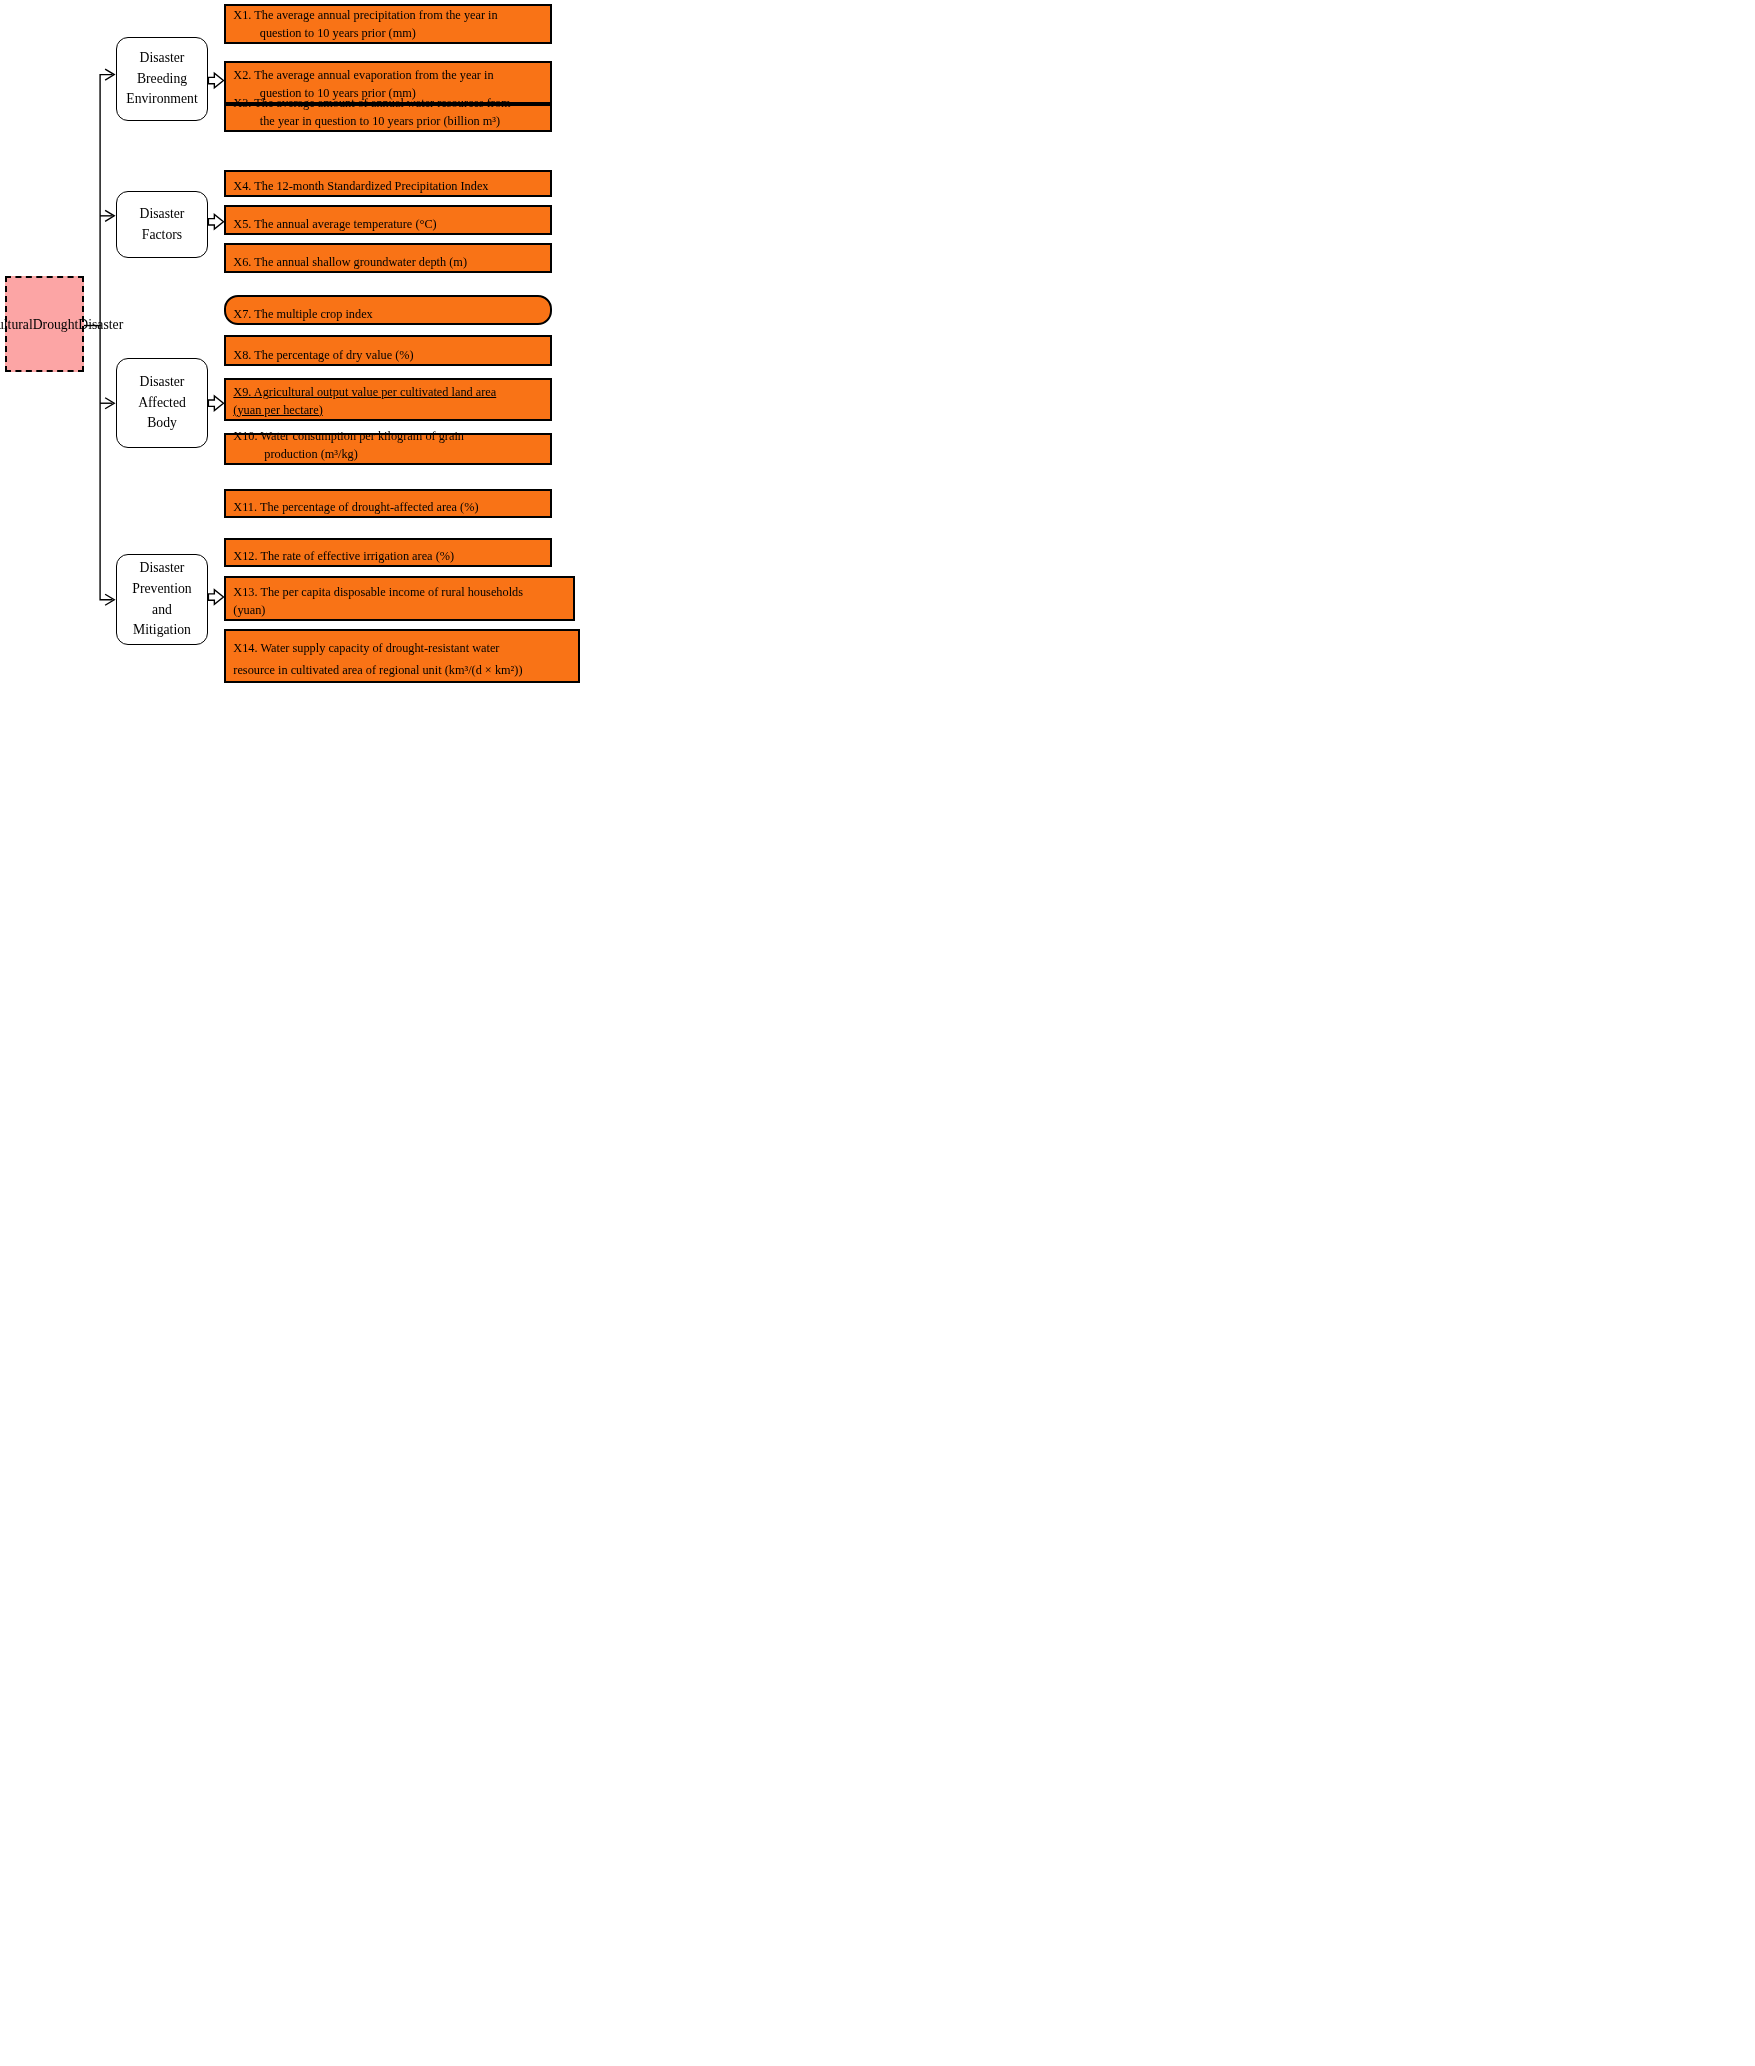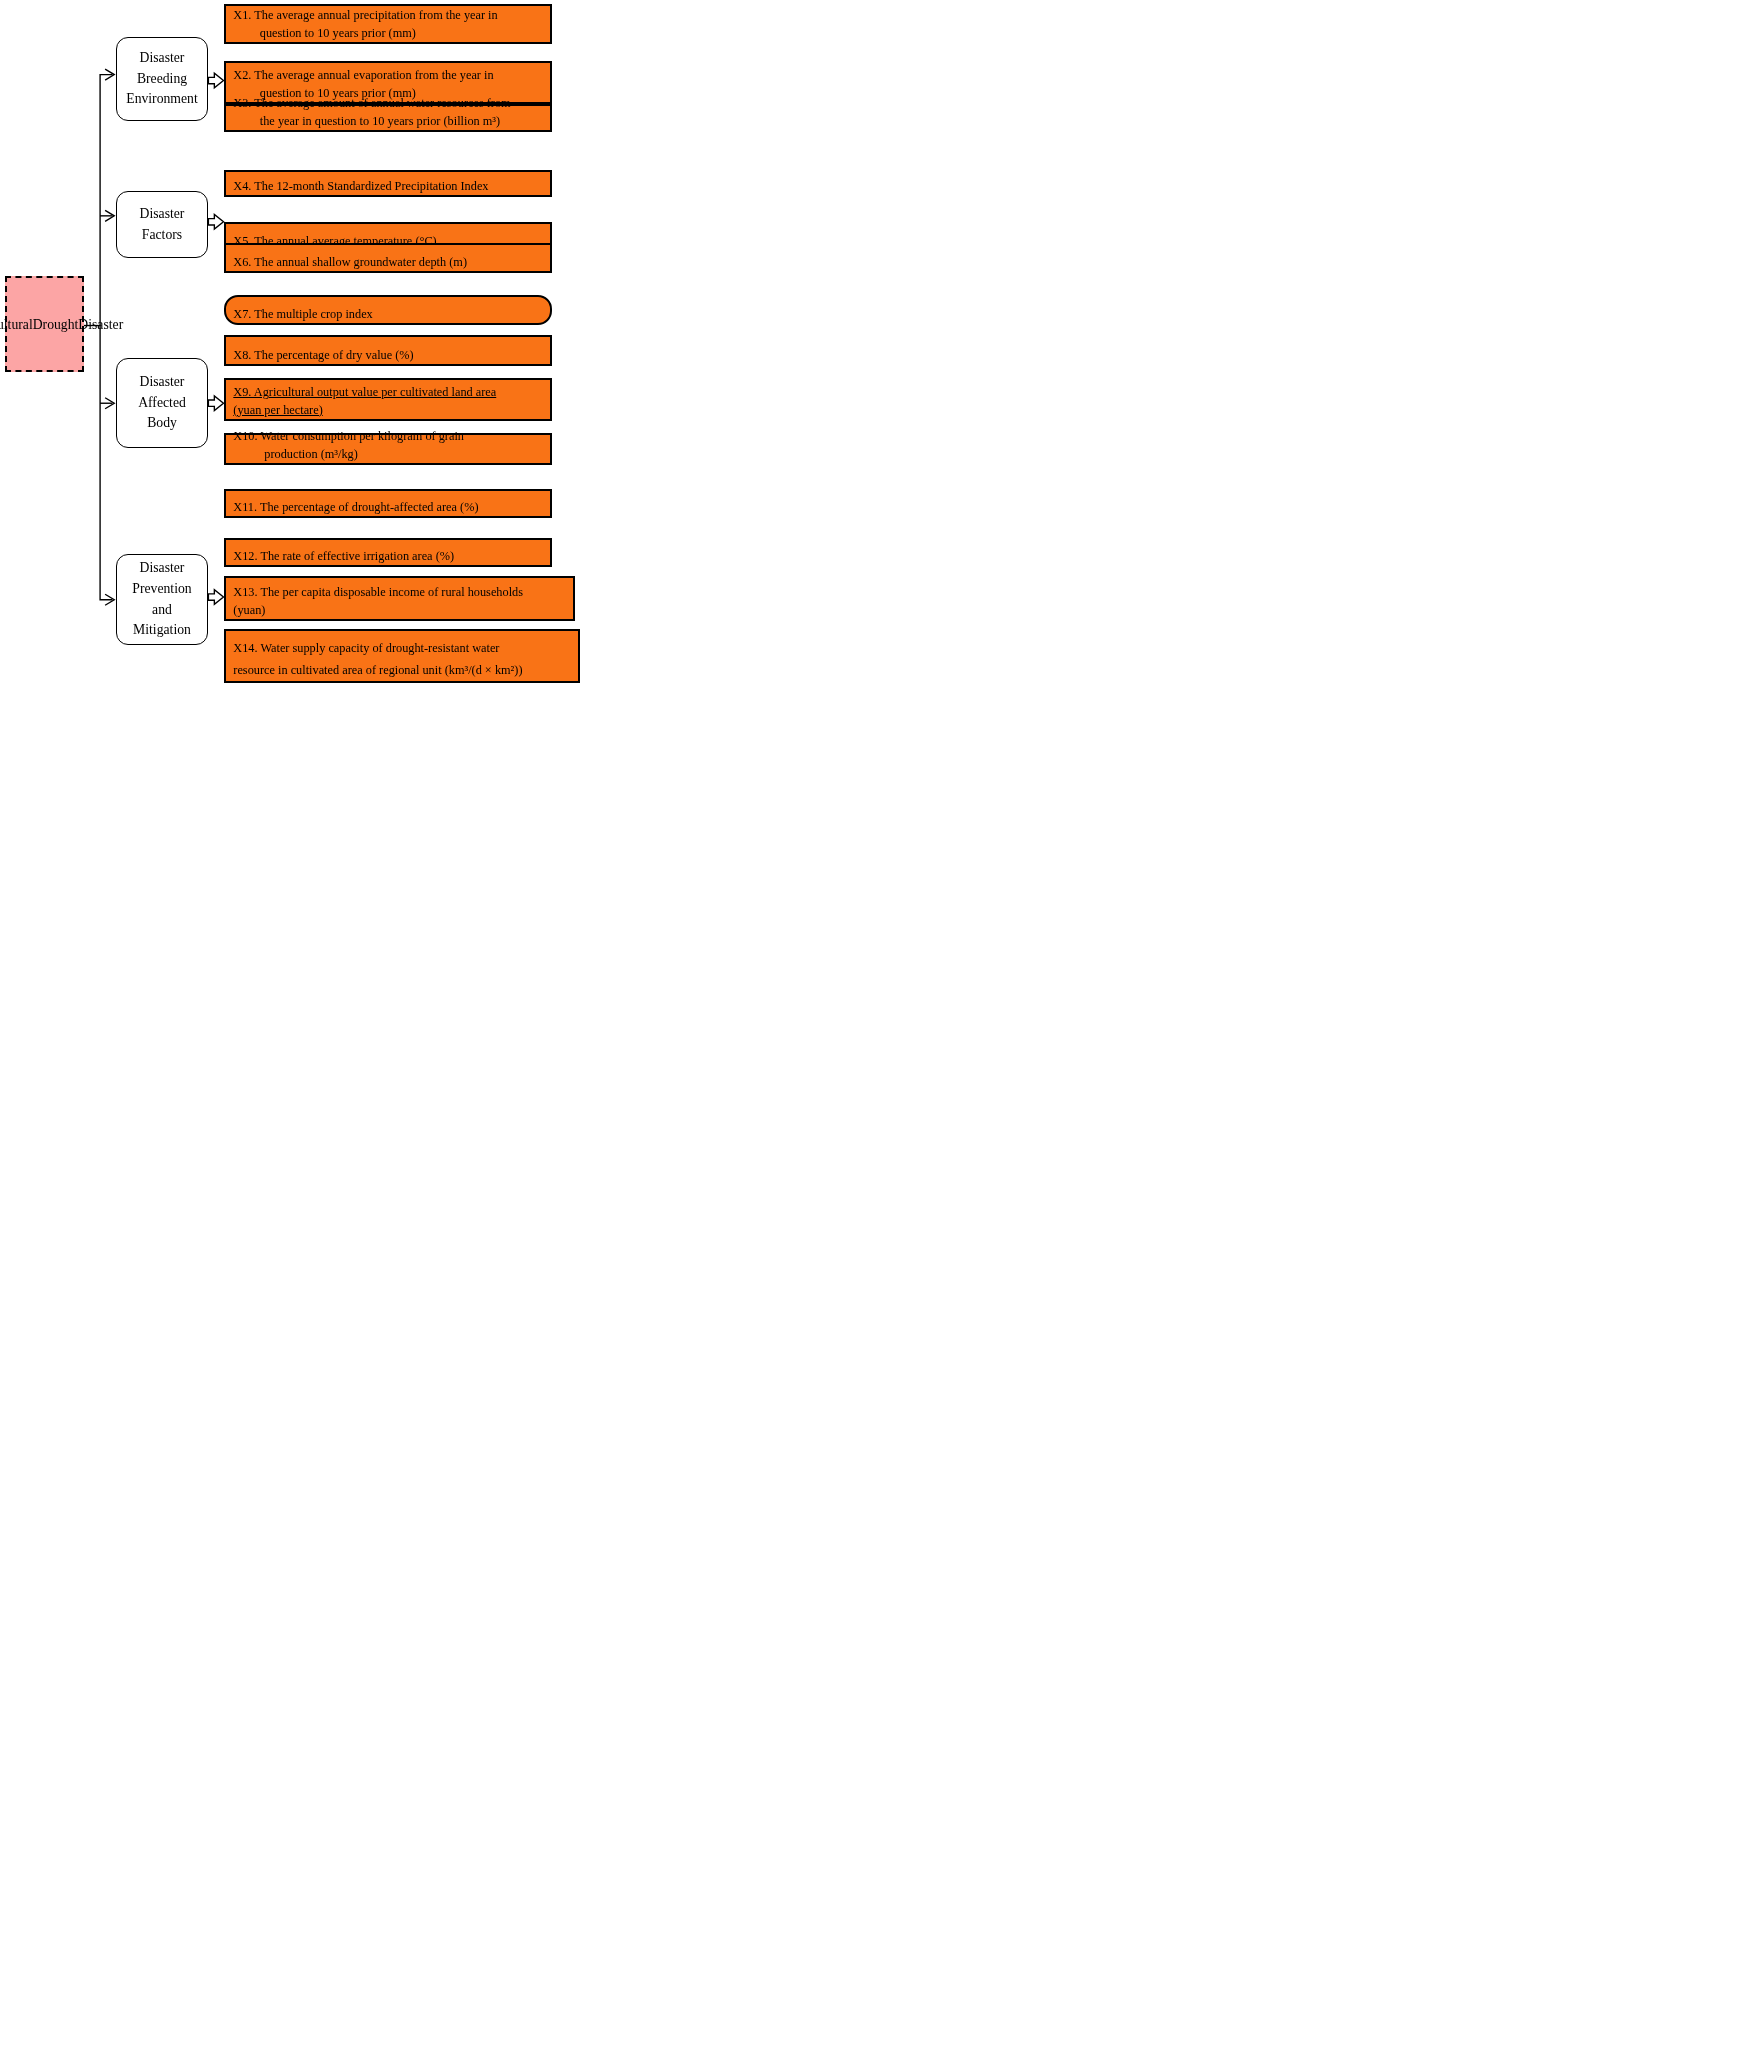--- a/index.html
+++ b/index.html
@@ -16,21 +16,21 @@
     display:flex;flex-direction:column;justify-content:flex-end;
     padding:0 5.5px 0 7.3px;
   }
   .ibox span{display:block;white-space:nowrap;font-size:12.3px;line-height:17.4px;}
   .ind-a{margin-left:26.5px;}
   .ind-b{margin-left:31px;}
   .x1 {top:4.1px;   height:40px;}
   .x2 {top:53px; height:43px;margin-top:8px;}
   .x3 {top:104px; height:28px;}
   .x4 {top:170px; height:27.4px;}
-  .x5 {top:222px; height:30px;}
+  .x5 {top:205px; height:30px;}
   .x6 {top:243px; height:30px;}
   .x7 {top:295px; height:30px;border-radius:14px;}
   .x8 {top:335px; height:31px;}
   .x9 {top:378px; height:43px;text-decoration:underline;}
   .x10{top:433px; height:32px;}
   .x11{top:489px;height:29px;}
   .x12{top:538px;height:29px;}
   .x13{top:576px;height:45px;width:351px;}
   .x14{top:629px;height:54px;width:356px;}
   .x14 span{line-height:22px;}

